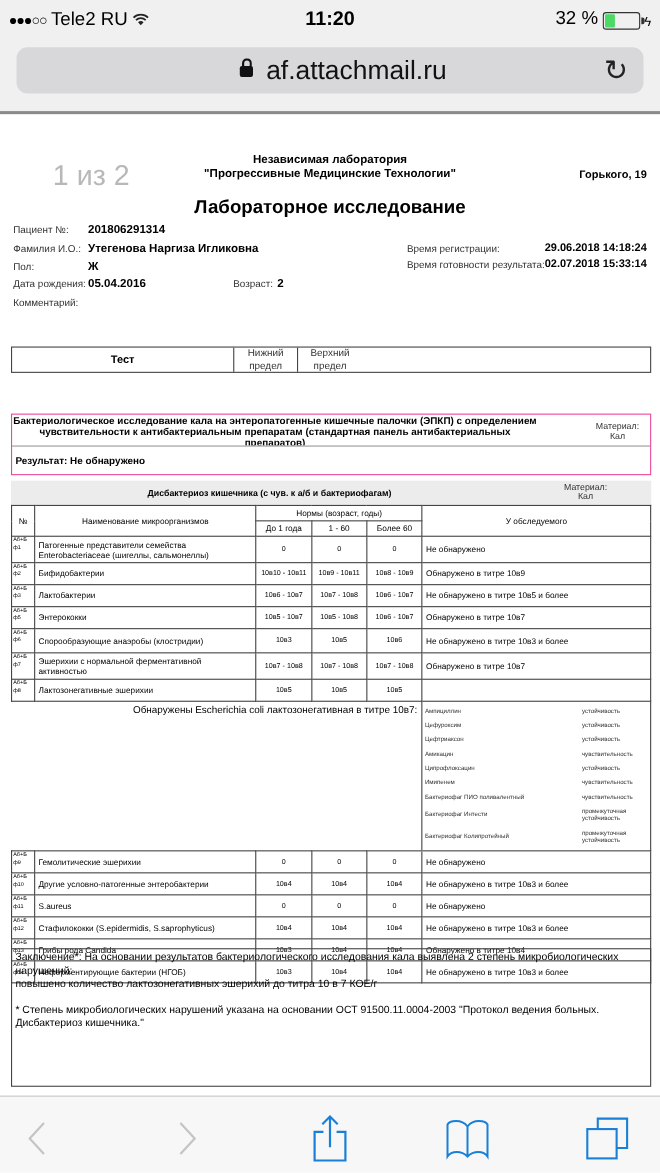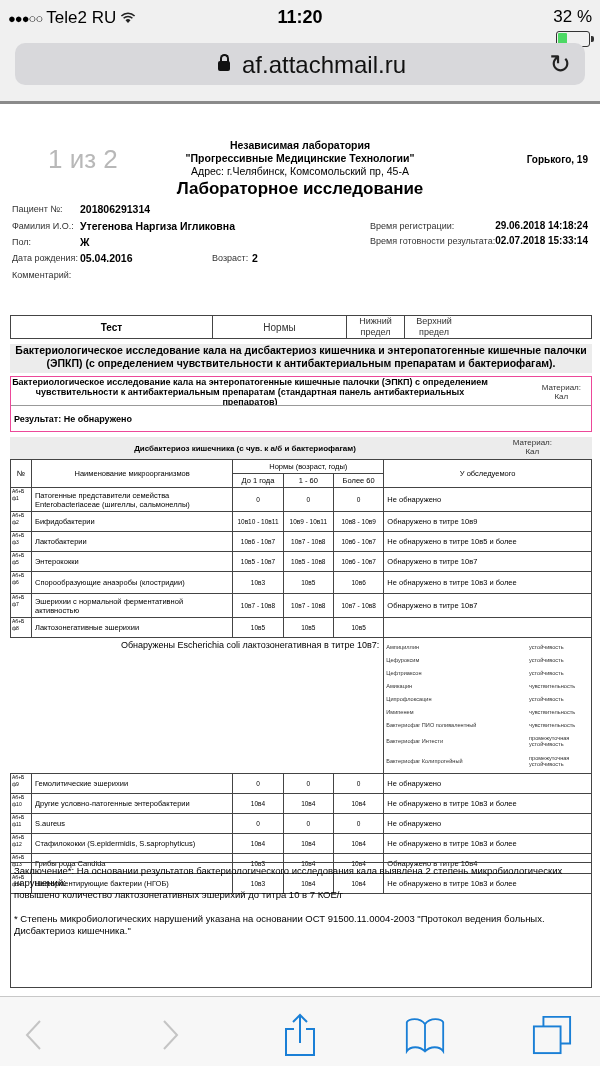--- a/index.html
+++ b/index.html
@@ -4,21 +4,21 @@
 <style>
   * { box-sizing: border-box; margin: 0; padding: 0; }
   html, body { width: 600px; height: 1066px; overflow: hidden; background: #fff; font-family: "Liberation Sans", sans-serif; color: #000; }
 
   
   .topchrome { position: absolute; left: 0; top: 0; width: 600px; height: 104px; background: #f0f0f0; border-bottom: 3px solid #8a8a8a; }
   .statusbar { position: absolute; top: 0; left: 0; width: 600px; height: 38px; font-size: 17px; }
   .sb-left { position: absolute; left: 8px; top: 8px; display: flex; align-items: center; gap: 4px; }
   .signal { letter-spacing: -1px; font-size: 13px; }
   .sb-time { position: absolute; left: 0; right: 0; top: 7px; text-align: center; font-weight: bold; font-size: 18px; }
-  .sb-right { position: absolute; right: 8px; top: 7px; display: flex; align-items: center; gap: 4px; flex-direction: column; }
+  .sb-right { position: absolute; right: 8px; top: 7px; display: flex; align-items: flex-end; gap: 4px; }
   .battery { width: 34px; height: 16px; border: 1.5px solid #333; border-radius: 3px; position: relative; padding: 1px; }
   .battery-fill { width: 32%; height: 100%; background: #4cd964; border-radius: 1px; }
   .battery-nub { position: absolute; right: -5px; top: 4px; width: 3px; height: 6px; background: #333; border-radius: 0 2px 2px 0; }
   .urlbar { position: absolute; left: 15px; top: 43px; width: 570px; height: 42px; background: #d8d8db; border-radius: 10px; }
   .url-text { position: absolute; left: 0; right: 0; top: 8px; text-align: center; font-size: 24px; color: #111; padding-left: 24px; }
   .lock { display: inline-block; width: 12px; height: 10px; background: #111; border-radius: 2px; position: relative; margin-right: 12px; vertical-align: 2px; }
   .lock::before { content: ""; position: absolute; left: 2px; top: -7px; width: 5px; height: 7px; border: 2px solid #111; border-bottom: none; border-radius: 5px 5px 0 0; }
   .reload { position: absolute; right: 14px; top: 6px; font-size: 26px; color: #222; }
 
   
@@ -99,21 +99,20 @@
     <div class="url-text"><span class="lock"></span><span>af.attachmail.ru</span></div>
     <span class="reload">↻</span>
   </div>
 </div>
 
 <div class="page">
   <div class="pager">1 из 2</div>
   <div class="lab-head">
     <div class="b">Независимая лаборатория</div>
     <div class="b">"Прогрессивные Медицинские Технологии"</div>
-    <div>Адрес: г.Челябинск, Комсомольский пр, 45-А</div>
   </div>
   <div class="addr-right">Горького, 19</div>
   <div class="doc-title">Лабораторное исследование</div>
 
   <div class="pinfo" style="top:100px">Пациент №:</div>
   <div class="pval" style="left:80px;top:99px">201806291314</div>
   <div class="pinfo" style="top:117px">Фамилия И.О.:</div>
   <div class="pval" style="left:80px;top:116px">Утегенова Наргиза Игликовна</div>
   <div class="pinfo" style="top:133px">Пол:</div>
   <div class="pval" style="left:80px;top:132px">Ж</div>
@@ -123,26 +122,24 @@
   <div class="pval" style="left:252px;top:148px">2</div>
   <div class="pinfo" style="top:166px">Комментарий:</div>
 
   <div class="rlab" style="top:117px">Время регистрации:</div>
   <div class="rval" style="top:116px">29.06.2018 14:18:24</div>
   <div class="rlab" style="top:132px">Время готовности результата:</div>
   <div class="rval" style="top:131px">02.07.2018 15:33:14</div>
 
   <div class="main-head">
     <div style="width:202px;font-weight:bold">Тест</div>
-    <div style="width:134px;color:#333">Нормы</div>
     <div style="width:58px;color:#333;font-size:9px">Нижний предел</div>
     <div style="width:58px;color:#333;font-size:9px">Верхний предел</div>
   </div>
 
-  <div class="section-band">Бактериологическое исследование кала на дисбактериоз кишечника и энтеропатогенные кишечные палочки (ЭПКП) (с определением чувствительности к антибактериальным препаратам и бактериофагам).</div>
 
   <div class="sub-block">
     <div class="sub-title">Бактериологическое исследование кала на энтеропатогенные кишечные палочки (ЭПКП) с определением чувствительности к антибактериальным препаратам (стандартная панель антибактериальных препаратов)</div>
     <div class="sub-mat">
       <div>Материал:</div>
       <div>Кал</div>
     </div>
     <div class="sub-result">Результат: Не обнаружено</div>
   </div>
 

